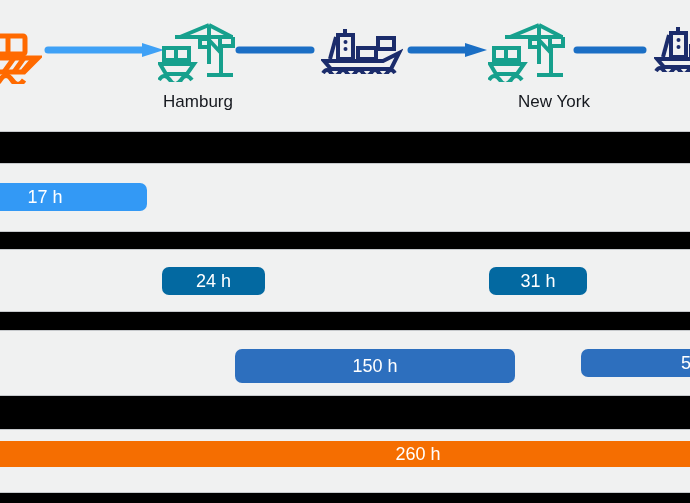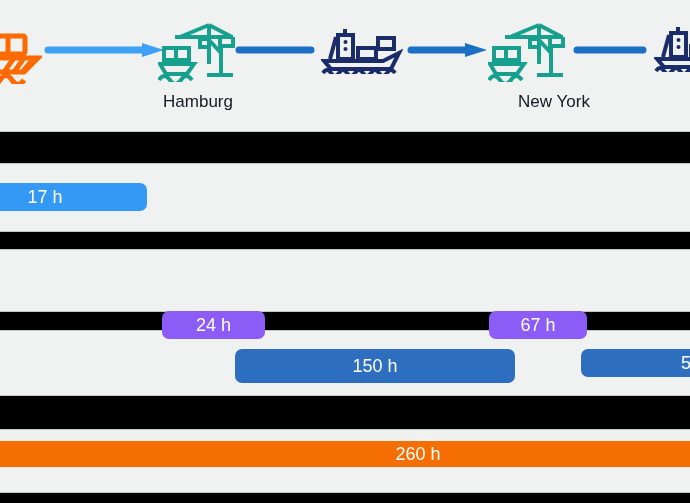--- a/index.html
+++ b/index.html
@@ -14,21 +14,21 @@
   }
   .band{
     position:absolute;left:0;right:0;background:#000;
     box-shadow:0 -1px 0 #C6C9CC, 0 1px 0 #C6C9CC;
   }
   .bar{
     position:absolute;border-radius:7px;color:#FFFFFF;font-size:18px;
     display:flex;align-items:center;justify-content:center;white-space:nowrap;
   }
   .bar-lightblue{background:#3399F5;}
-  .bar-teal{background:#8b5cf6;margin-top:44px;}
+  .bar-teal{background:#0369a1;}
   .bar-blue{background:#2D6FBE;}
   .bar-orange{background:#F56E01;}
   svg{display:block;}
 </style>
 </head>
 <body>
 
 <div class="stage">
 
   <div class="abs" style="left:-50px;top:32px;">
@@ -141,21 +141,21 @@
   <div class="band" style="top:132px;height:31px;"></div>
   <div class="band" style="top:232px;height:17px;"></div>
   <div class="band" style="top:312px;height:18px;"></div>
   <div class="band" style="top:396px;height:33px;"></div>
   <div class="band" style="top:493px;height:17px;"></div>
 
   <div class="bar bar-lightblue" style="left:-57px;top:183px;width:204px;height:28px;">17 h</div>
 
   <div class="bar bar-teal" style="left:162px;top:267px;width:103px;height:28px;">24 h</div>
 
-  <div class="bar bar-teal" style="left:489px;top:267px;width:98px;height:28px;">67 h</div>
+  <div class="bar bar-teal" style="left:489px;top:267px;width:98px;height:28px;">31 h</div>
 
   <div class="bar bar-blue" style="left:235px;top:349px;width:280px;height:34px;">150 h</div>
 
   <div class="bar bar-blue" style="left:581px;top:349px;width:210px;height:28px;">5</div>
 
   <div class="bar bar-orange" style="left:-20px;top:441px;width:876px;height:26px;">260 h</div>
 
 </div>
 
 </body></html>

